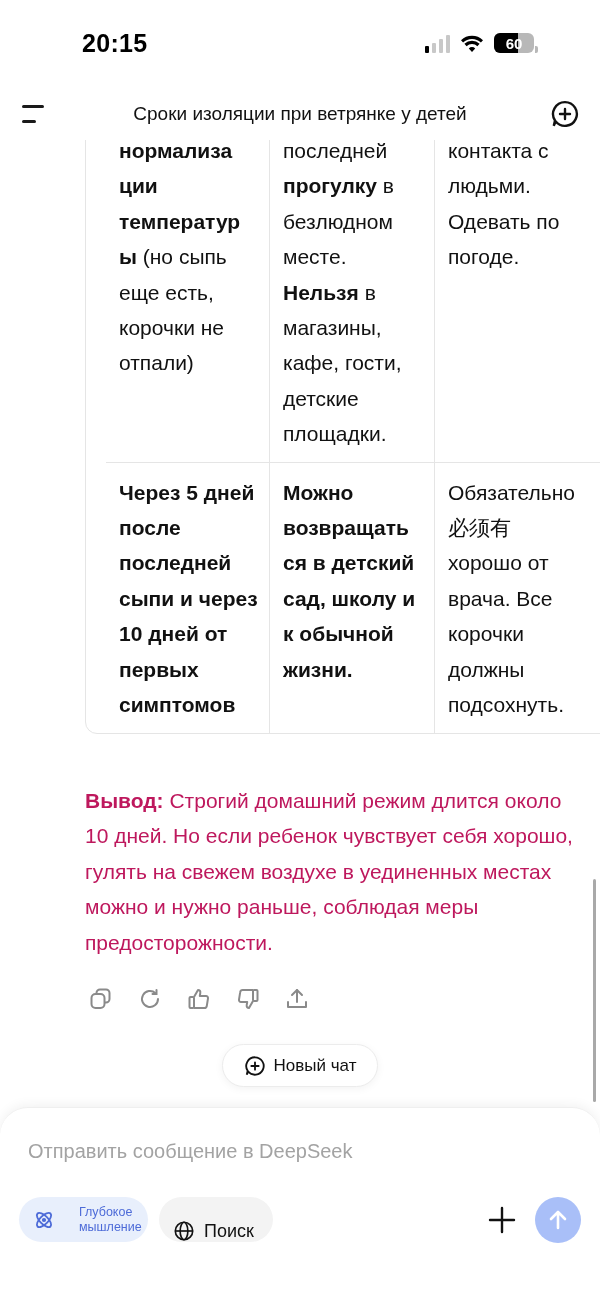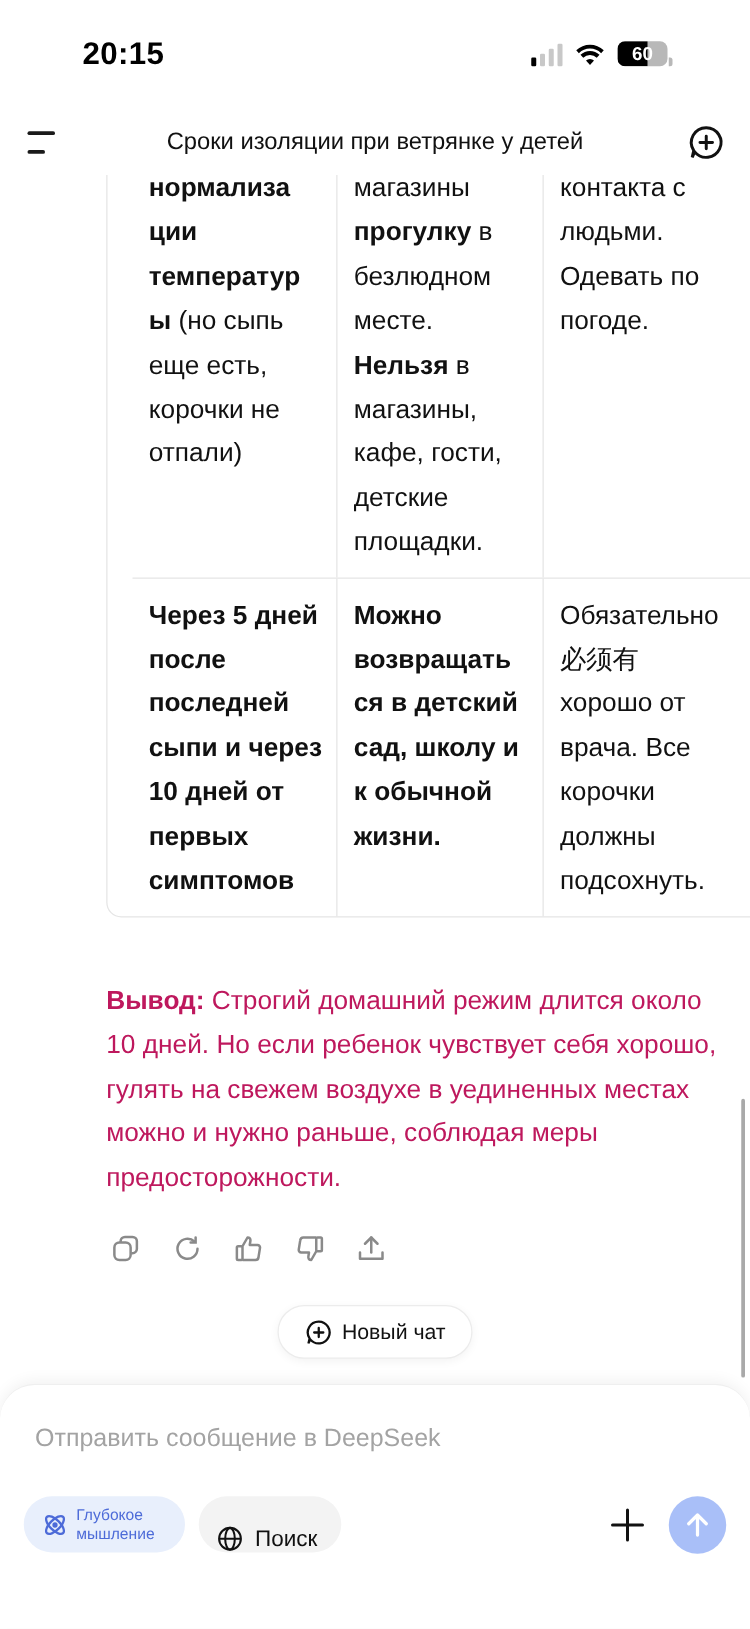--- a/index.html
+++ b/index.html
@@ -1,21 +1,21 @@
 <!DOCTYPE html>
 <html><head>
   <meta charset="utf-8">
   <style>
     * { box-sizing: border-box; margin: 0; padding: 0; }
     html, body { width: 600px; height: 1303px; overflow: hidden; background: #ffffff; }
     body { font-family: "Liberation Sans", "DejaVu Sans", sans-serif; color: #0f0f0f; position: relative; }
 
     
     .status-bar { position: absolute; top: 0; left: 0; width: 600px; height: 88px; background: #fff; z-index: 20; }
-    .status-time { position: absolute; left: 66px; top: 29px; font-size: 25px; font-weight: 700; letter-spacing: 0.3px; color: #000; }
+    .status-time { position: absolute; left: 82px; top: 29px; font-size: 25px; font-weight: 700; letter-spacing: 0.3px; color: #000; }
     .status-icons { position: absolute; left: 425px; top: 33px; display: flex; align-items: flex-end; gap: 10px; }
     .signal { display: flex; align-items: flex-end; gap: 3px; height: 18px; }
     .signal span { width: 4px; border-radius: 1px; background: #c8c8c8; }
     .signal span.on { background: #000; }
     .battery { position: relative; width: 40px; height: 20px; border-radius: 6px; background: #b8b8b8; overflow: hidden; display: flex; align-items: center; justify-content: center; }
     .battery .fill { position: absolute; left: 0; top: 0; bottom: 0; width: 60%; background: #000; }
     .battery .num { position: relative; color: #fff; font-size: 15px; font-weight: 700; }
     .battery-tip { width: 3px; height: 7px; background: #b8b8b8; border-radius: 0 2px 2px 0; margin-left: -9px; }
 
     
@@ -41,34 +41,34 @@
 
     .newchat-pill { position: absolute; left: 222px; top: 1044px; width: 156px; height: 43px; border-radius: 22px; background: #fff; border: 1px solid #ececec; box-shadow: 0 2px 8px rgba(0,0,0,0.05); display: flex; align-items: center; justify-content: center; gap: 8px; font-size: 17px; color: #111; }
 
     .scrollbar { position: absolute; left: 593px; top: 879px; width: 3px; height: 223px; background: #a9a9a9; border-radius: 2px; }
 
     
     .composer { position: absolute; left: 0; top: 1107px; width: 600px; height: 196px; background: #fff; border-radius: 28px 28px 0 0; box-shadow: 0 -2px 12px rgba(0,0,0,0.06); border-top: 1px solid #efefef; }
     .composer-input { position: absolute; left: 28px; top: 32px; width: 540px; border: none; outline: none; background: transparent; font-size: 20px; color: #111; font-family: "Liberation Sans", sans-serif; }
     .composer-input::placeholder { color: #a3a3a3; }
     .chip { position: absolute; top: 89px; height: 45px; border-radius: 23px; display: flex; align-items: center; }
-    .chip-deep { left: 19px; width: 129px; background: #e8effc; padding-left: 14px; gap: 6px; }
+    .chip-deep { left: 19px; width: 129px; background: #e8effc; padding-left: 14px; gap: 24px; }
     .chip-deep .lbl { color: #4d6bd8; font-size: 12.5px; line-height: 15px; }
     .chip-search { left: 159px; width: 114px; background: #f3f3f3; padding-left: 14px; gap: 9px; font-size: 18px; color: #111; align-items: flex-end; }
     .plus-btn { position: absolute; left: 487px; top: 97px; width: 30px; height: 30px; }
     .send-btn { position: absolute; left: 535px; top: 89px; width: 46px; height: 46px; border-radius: 50%; background: #a9bff8; display: flex; align-items: center; justify-content: center; }
   </style>
 </head>
 <body>
 
 <div class="content">
   <div class="table">
     <div class="row">
       <div class="cell"><span class="b">нормализа ции температур ы</span><span> (но сыпь еще есть, корочки не отпали)</span></div>
-      <div class="cell"><span>магазины </span><span class="b">прогулку</span><span> в безлюдном месте. </span><span class="b">Нельзя</span><span> в магазины, кафе, гости, детские площадки.</span></div>
+      <div class="cell"><span>последней </span><span class="b">прогулку</span><span> в безлюдном месте. </span><span class="b">Нельзя</span><span> в магазины, кафе, гости, детские площадки.</span></div>
       <div class="cell">контакта с людьми. Одевать по погоде.</div>
     </div>
     <div class="row">
       <div class="cell b">Через 5 дней после последней сыпи и через 10 дней от первых симптомов</div>
       <div class="cell b">Можно возвращать ся в детский сад, школу и к обычной жизни.</div>
       <div class="cell">Обязательно必须有 хорошо от врача. Все корочки должны подсохнуть.</div>
     </div>
   </div>
 
   <p class="summary"><span class="b">Вывод:</span><span> Строгий домашний режим длится около 10 дней. Но если ребенок чувствует себя хорошо, гулять на свежем воздухе в уединенных местах можно и нужно раньше, соблюдая меры предосторожности.</span></p>

